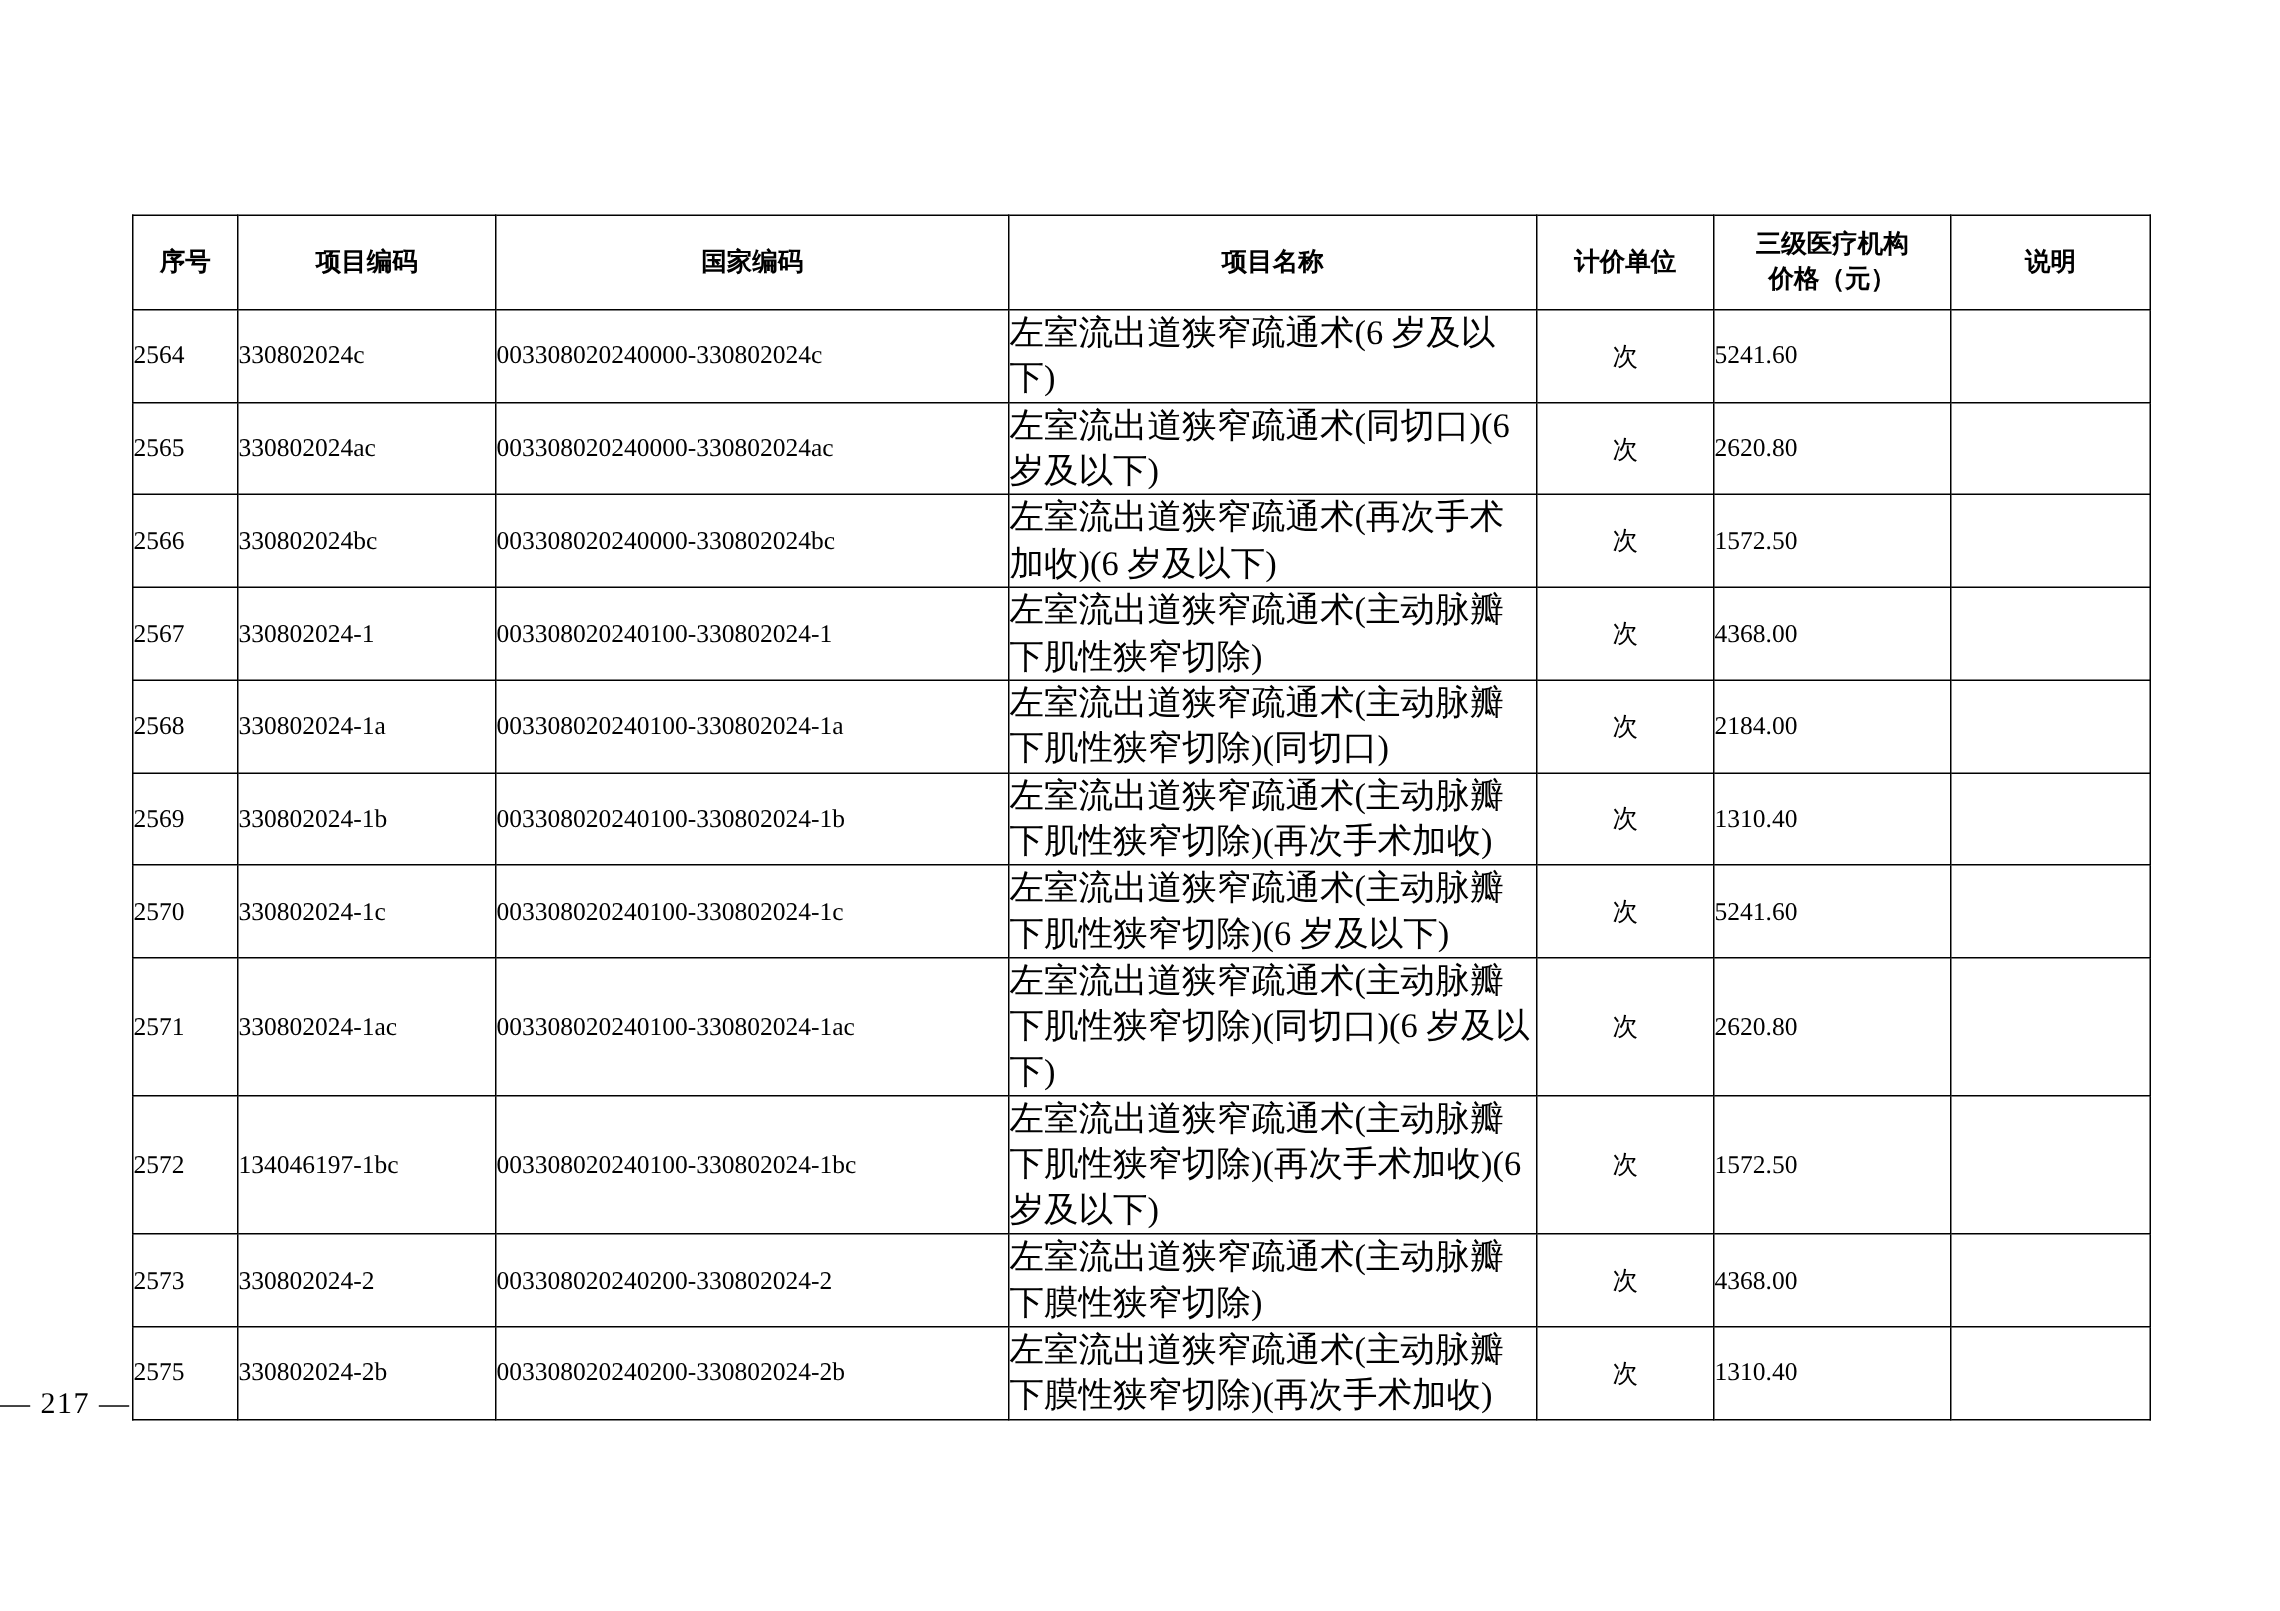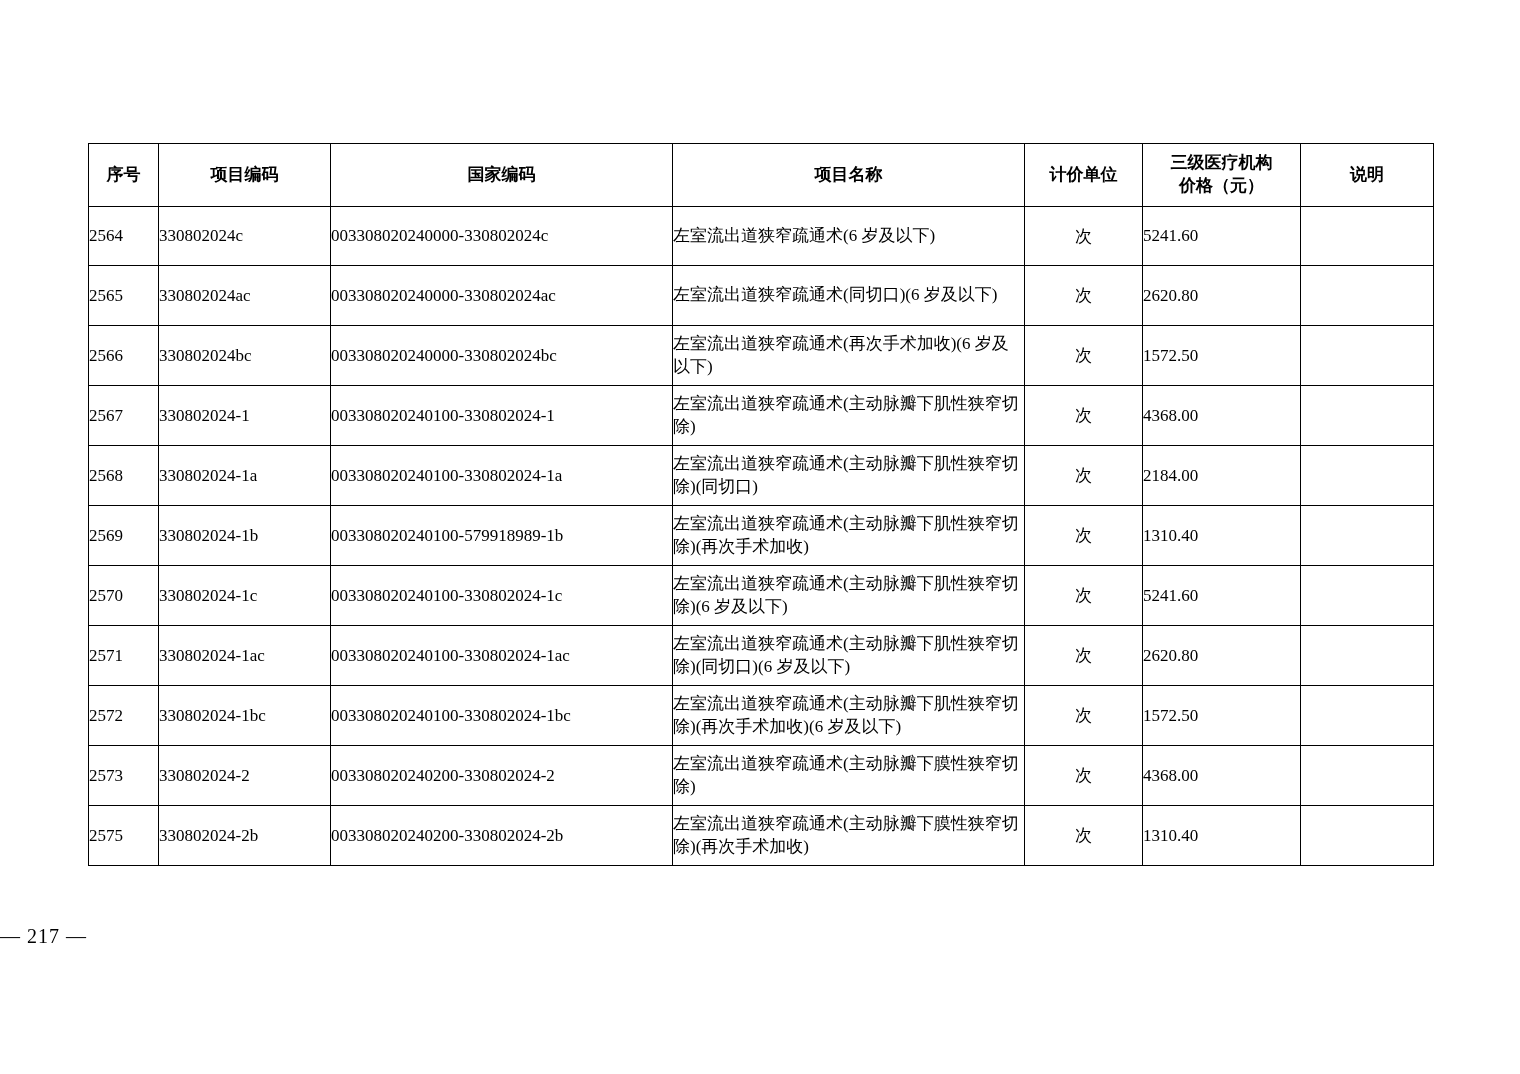--- a/index.html
+++ b/index.html
@@ -69,21 +69,21 @@
   td.natcode {
     text-align: left;
     padding-left: 6px;
     font-size: 17px;
     white-space: nowrap;
     margin-left: 24px;
   }
   td.name {
     text-align: left;
     padding: 3px 4px 3px 6px;
-    font-size: 17px;
+    font-size: 23px;
     line-height: 1.32;
   }
   td.unit {
     text-align: center;
     font-size: 17px;
   }
   td.price {
     text-align: left;
     font-size: 17px;
     white-space: nowrap;
@@ -177,21 +177,21 @@
         <td class="code">330802024-1a</td>
         <td class="natcode">003308020240100-330802024-1a</td>
         <td class="name">左室流出道狭窄疏通术(主动脉瓣下肌性狭窄切除)(同切口)</td>
         <td class="unit">次</td>
         <td class="price">2184.00</td>
         <td class="note"></td>
       </tr>
       <tr class="row-2line">
         <td class="seq">2569</td>
         <td class="code">330802024-1b</td>
-        <td class="natcode">003308020240100-579918989-1b</td>
+        <td class="natcode">003308020240100-330802024-1b</td>
         <td class="name">左室流出道狭窄疏通术(主动脉瓣下肌性狭窄切除)(再次手术加收)</td>
         <td class="unit">次</td>
         <td class="price">1310.40</td>
         <td class="note"></td>
       </tr>
       <tr class="row-2line">
         <td class="seq">2570</td>
         <td class="code">330802024-1c</td>
         <td class="natcode">003308020240100-330802024-1c</td>
         <td class="name">左室流出道狭窄疏通术(主动脉瓣下肌性狭窄切除)(6 岁及以下)</td>
@@ -203,21 +203,21 @@
         <td class="seq">2571</td>
         <td class="code">330802024-1ac</td>
         <td class="natcode">003308020240100-330802024-1ac</td>
         <td class="name">左室流出道狭窄疏通术(主动脉瓣下肌性狭窄切除)(同切口)(6 岁及以下)</td>
         <td class="unit">次</td>
         <td class="price">2620.80</td>
         <td class="note"></td>
       </tr>
       <tr class="row-2line">
         <td class="seq">2572</td>
-        <td class="code">330802024-1bc</td>
+        <td class="code">134046197-1bc</td>
         <td class="natcode">003308020240100-330802024-1bc</td>
         <td class="name">左室流出道狭窄疏通术(主动脉瓣下肌性狭窄切除)(再次手术加收)(6 岁及以下)</td>
         <td class="unit">次</td>
         <td class="price">1572.50</td>
         <td class="note"></td>
       </tr>
       <tr class="row-2line">
         <td class="seq">2573</td>
         <td class="code">330802024-2</td>
         <td class="natcode">003308020240200-330802024-2</td>

